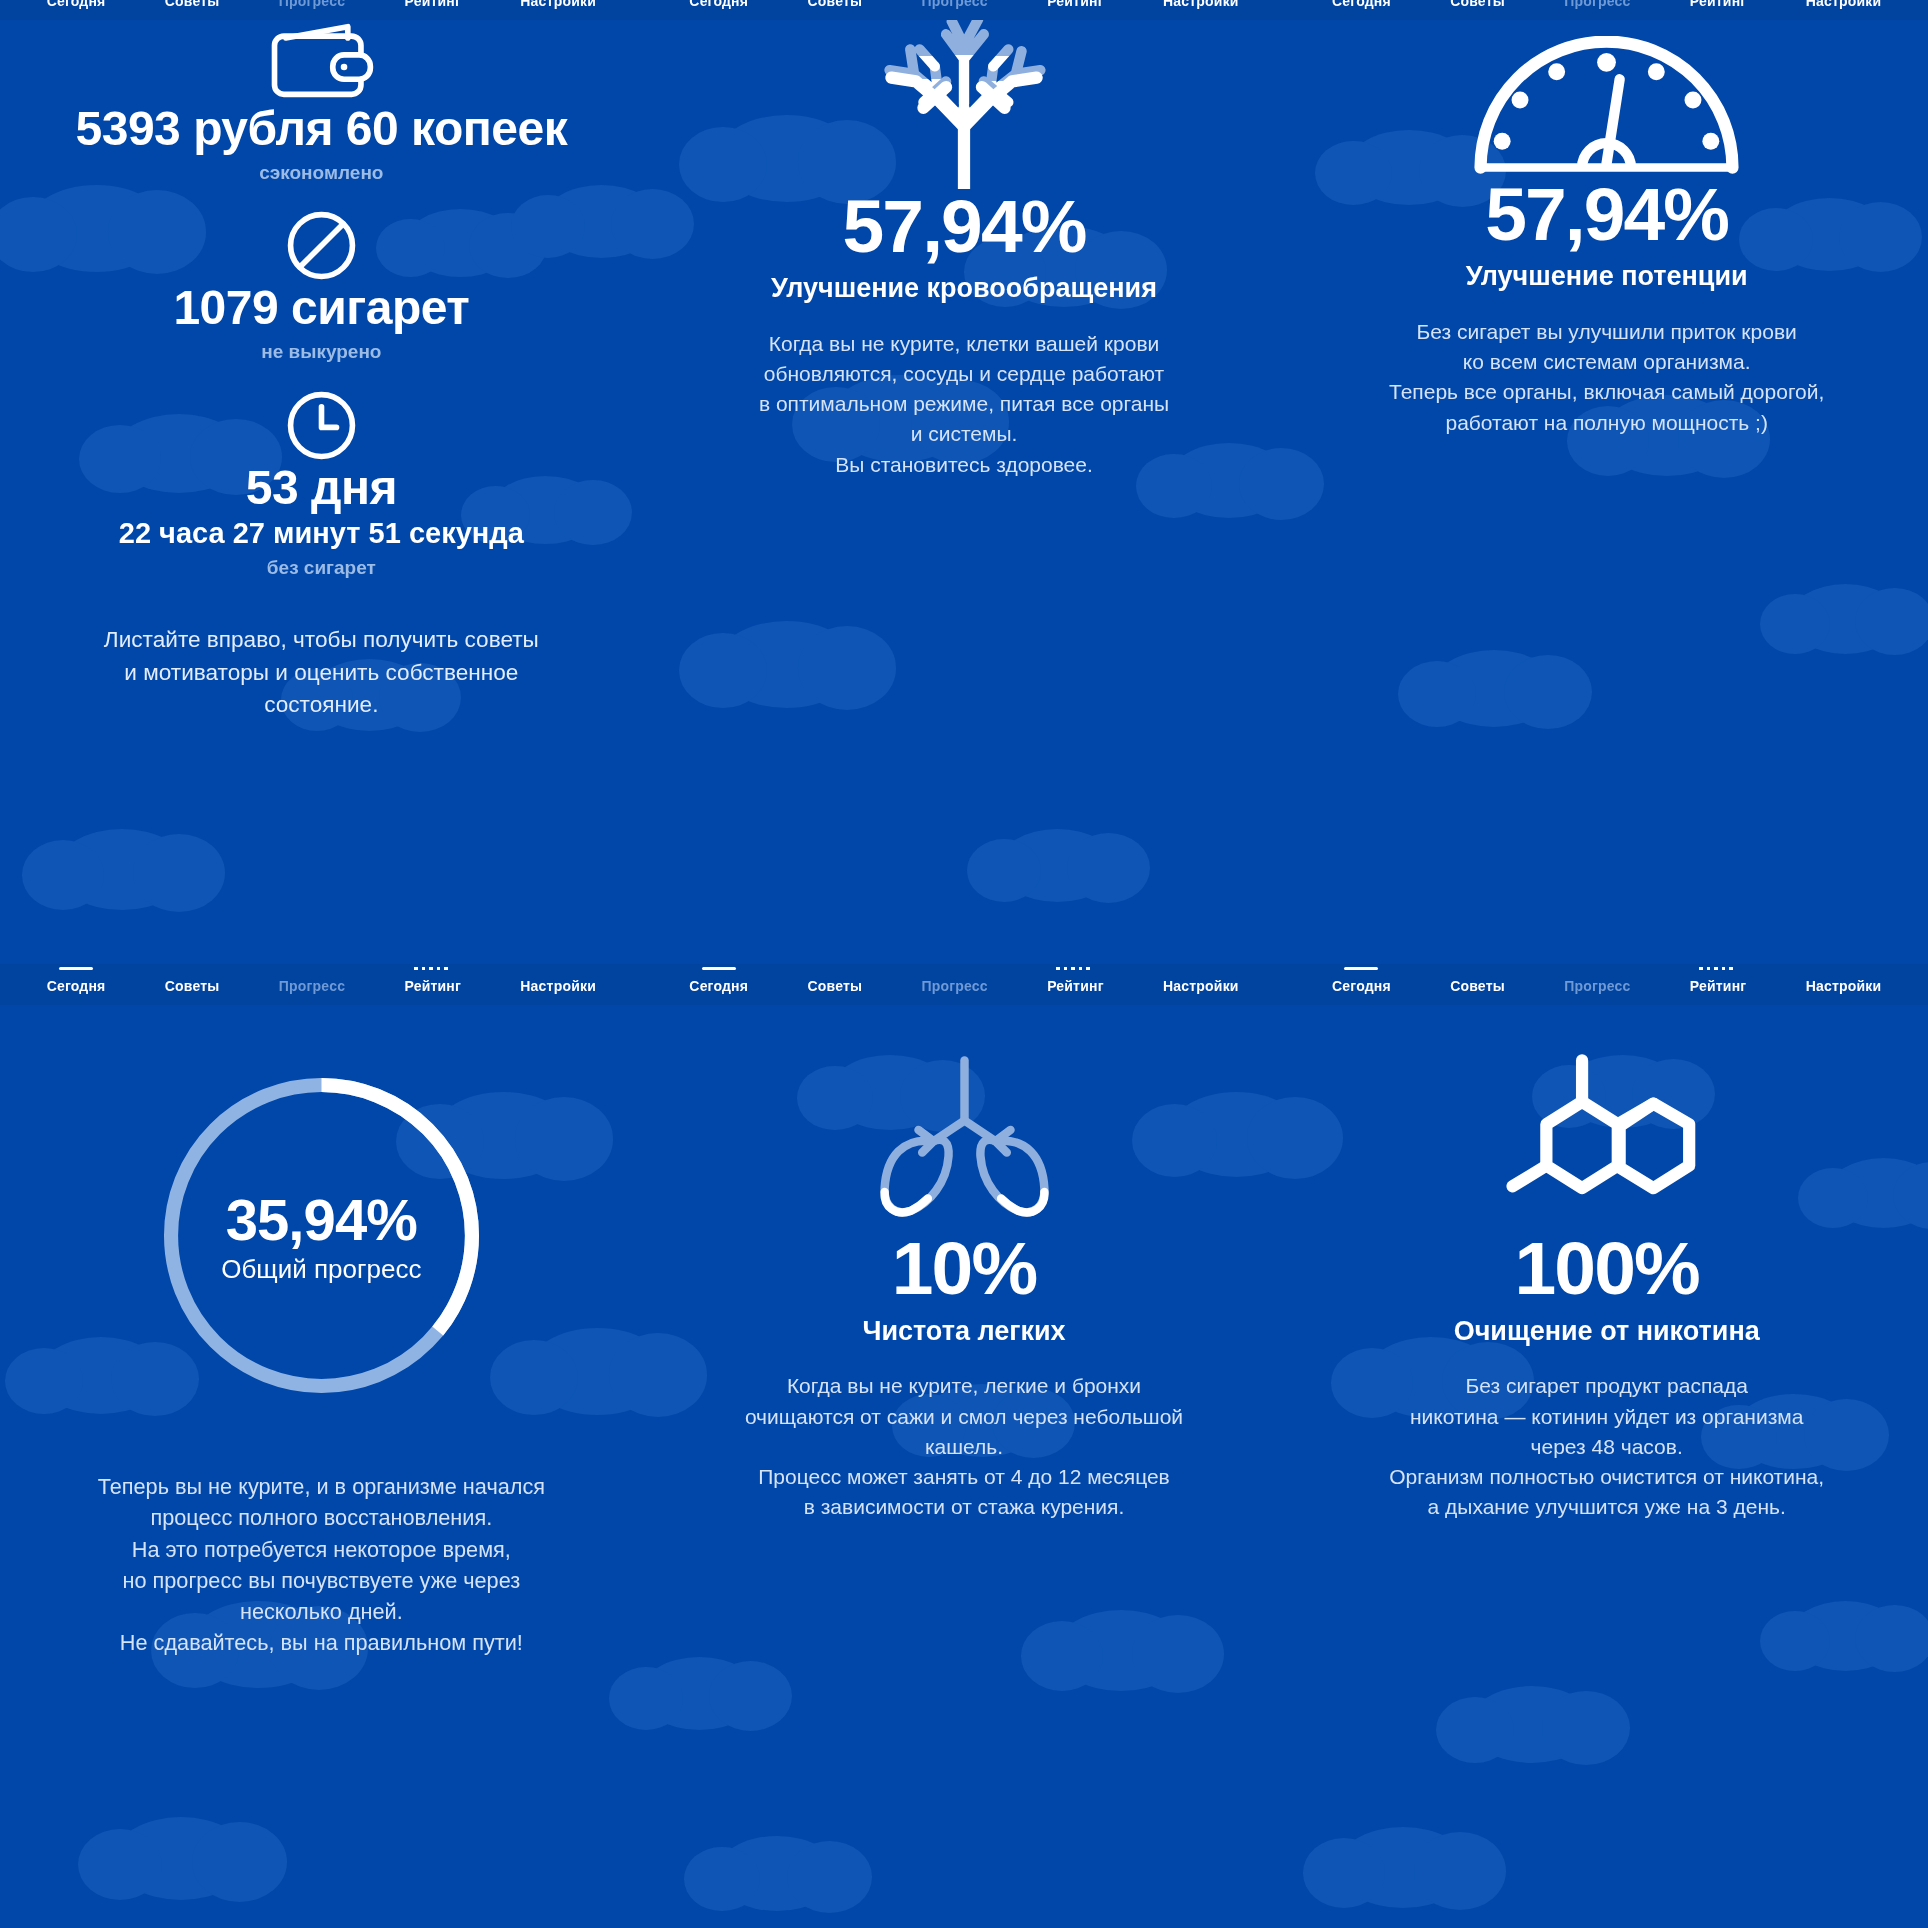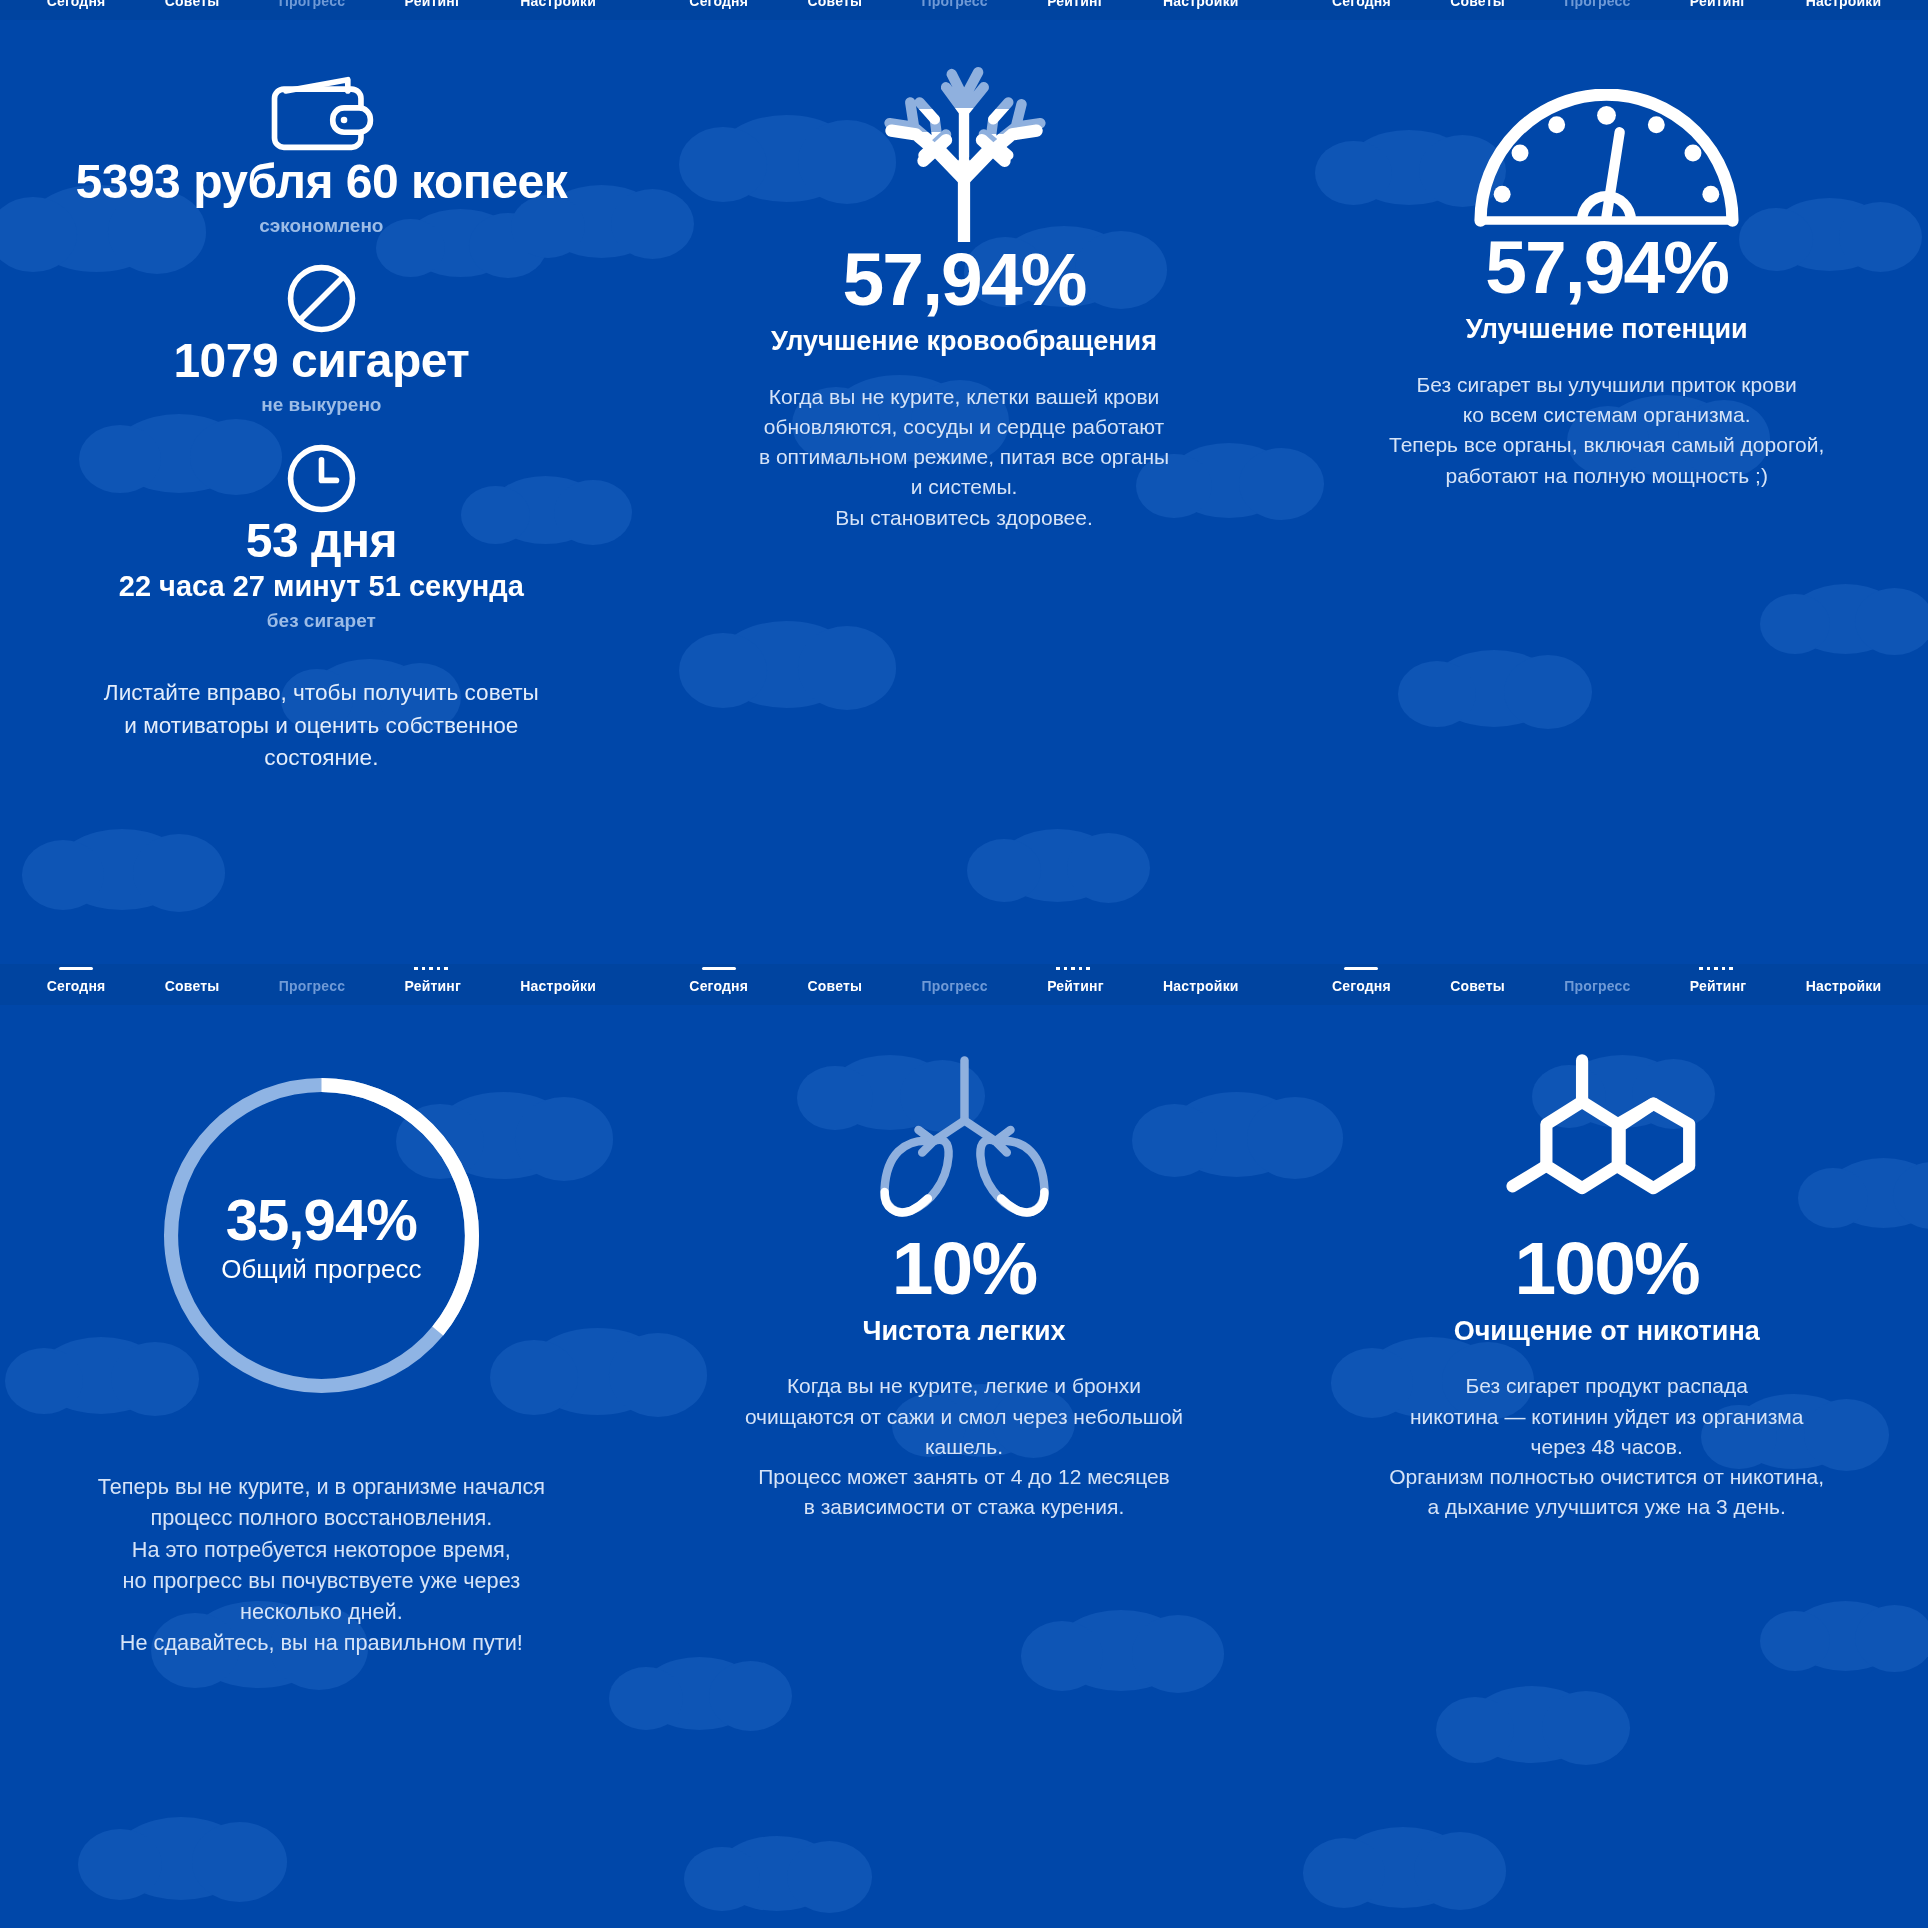--- a/index.html
+++ b/index.html
@@ -68,21 +68,20 @@
   }
 
   .panels {
     position: absolute; top: 0; left: 0;
     width: 1928px; height: 964px;
     display: flex;
   }
   .panel {
     width: 643px; height: 964px;
     position: relative;
-    padding-top: 53px;
     display: flex; flex-direction: column; align-items: center;
     z-index: 2;
   }
   .row-2 .panel { padding-top: 87px; }
 
   
   .big-stat {
     font-size: 48px; font-weight: bold; color: #fff;
     letter-spacing: -0.5px; text-align: center; line-height: 1.05;
   }

